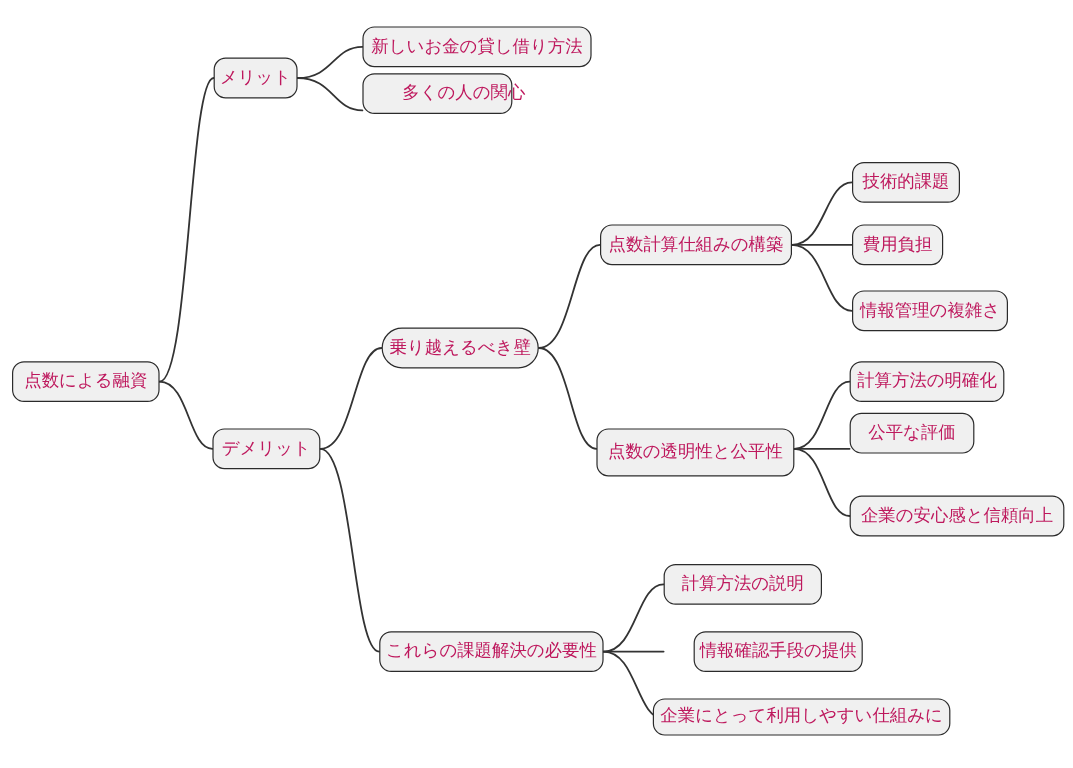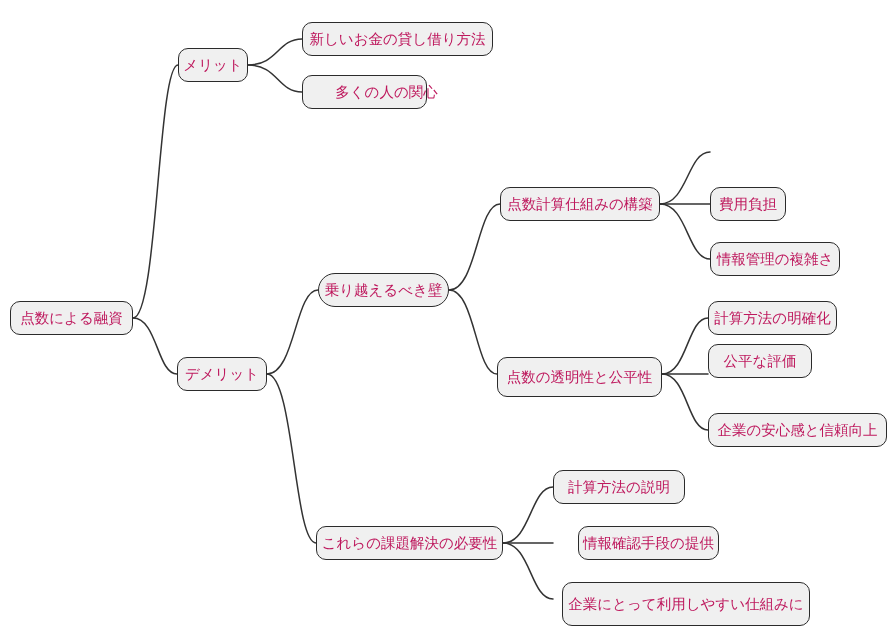--- a/index.html
+++ b/index.html
@@ -80,34 +80,37 @@
       </div>
       <div class="node" style="left: 178px; top: 48px; width: 70px; height: 34px;">
         <span>メリット</span>
       </div>
       <div class="node" style="left: 177px; top: 357px; width: 90px; height: 34px;">
         <span>デメリット</span>
       </div>
       <div class="node" style="left: 302px; top: 22px; width: 191px; height: 34px;">
         <span>新しいお金の貸し借り方法</span>
       </div>
-      <div class="node" style="left: 302px; top: 75px; width: 125px; height: 34px; padding-left: 44px;">
+      <div class="node" style="left: 302px; top: 61px; width: 125px; height: 34px; padding-left: 44px;">
         <span>多くの人の関心</span>
       </div>
       <div class="node" style="left: 318px; top: 273px; width: 131px; height: 34px; border-radius: 17px;">
         <span>乗り越えるべき壁</span>
       </div>
       <div class="node" style="left: 316px; top: 526px; width: 187px; height: 34px;">
         <span>これらの課題解決の必要性</span>
       </div>
       <div class="node" style="left: 500px; top: 187px; width: 160px; height: 34px;">
         <span>点数計算仕組みの構築</span>
       </div>
       <div class="node" style="left: 497px; top: 357px; width: 165px; height: 40px;">
         <span>点数の透明性と公平性</span>
+      </div>
+      <div class="node" style="left: 710px; top: 135px; width: 90px; height: 34px;">
+        <span>技術的課題</span>
       </div>
       <div class="node" style="left: 710px; top: 187px; width: 76px; height: 34px;">
         <span>費用負担</span>
       </div>
       <div class="node" style="left: 710px; top: 242px; width: 130px; height: 34px;">
         <span>情報管理の複雑さ</span>
       </div>
       <div class="node" style="left: 708px; top: 301px; width: 129px; height: 34px;">
         <span>計算方法の明確化</span>
       </div>
@@ -116,17 +119,17 @@
       </div>
       <div class="node" style="left: 708px; top: 413px; width: 179px; height: 34px;">
         <span>企業の安心感と信頼向上</span>
       </div>
       <div class="node" style="left: 553px; top: 470px; width: 132px; height: 34px;">
         <span>計算方法の説明</span>
       </div>
       <div class="node" style="left: 578px; top: 526px; width: 141px; height: 34px;">
         <span>情報確認手段の提供</span>
       </div>
-      <div class="node" style="left: 562px; top: 582px; width: 248px; height: 44px;">
+      <div class="node" style="left: 544px; top: 582px; width: 248px; height: 31px;">
         <span>企業にとって利用しやすい仕組みに</span>
       </div>
     </div>
 </div>
 
 </body></html>

